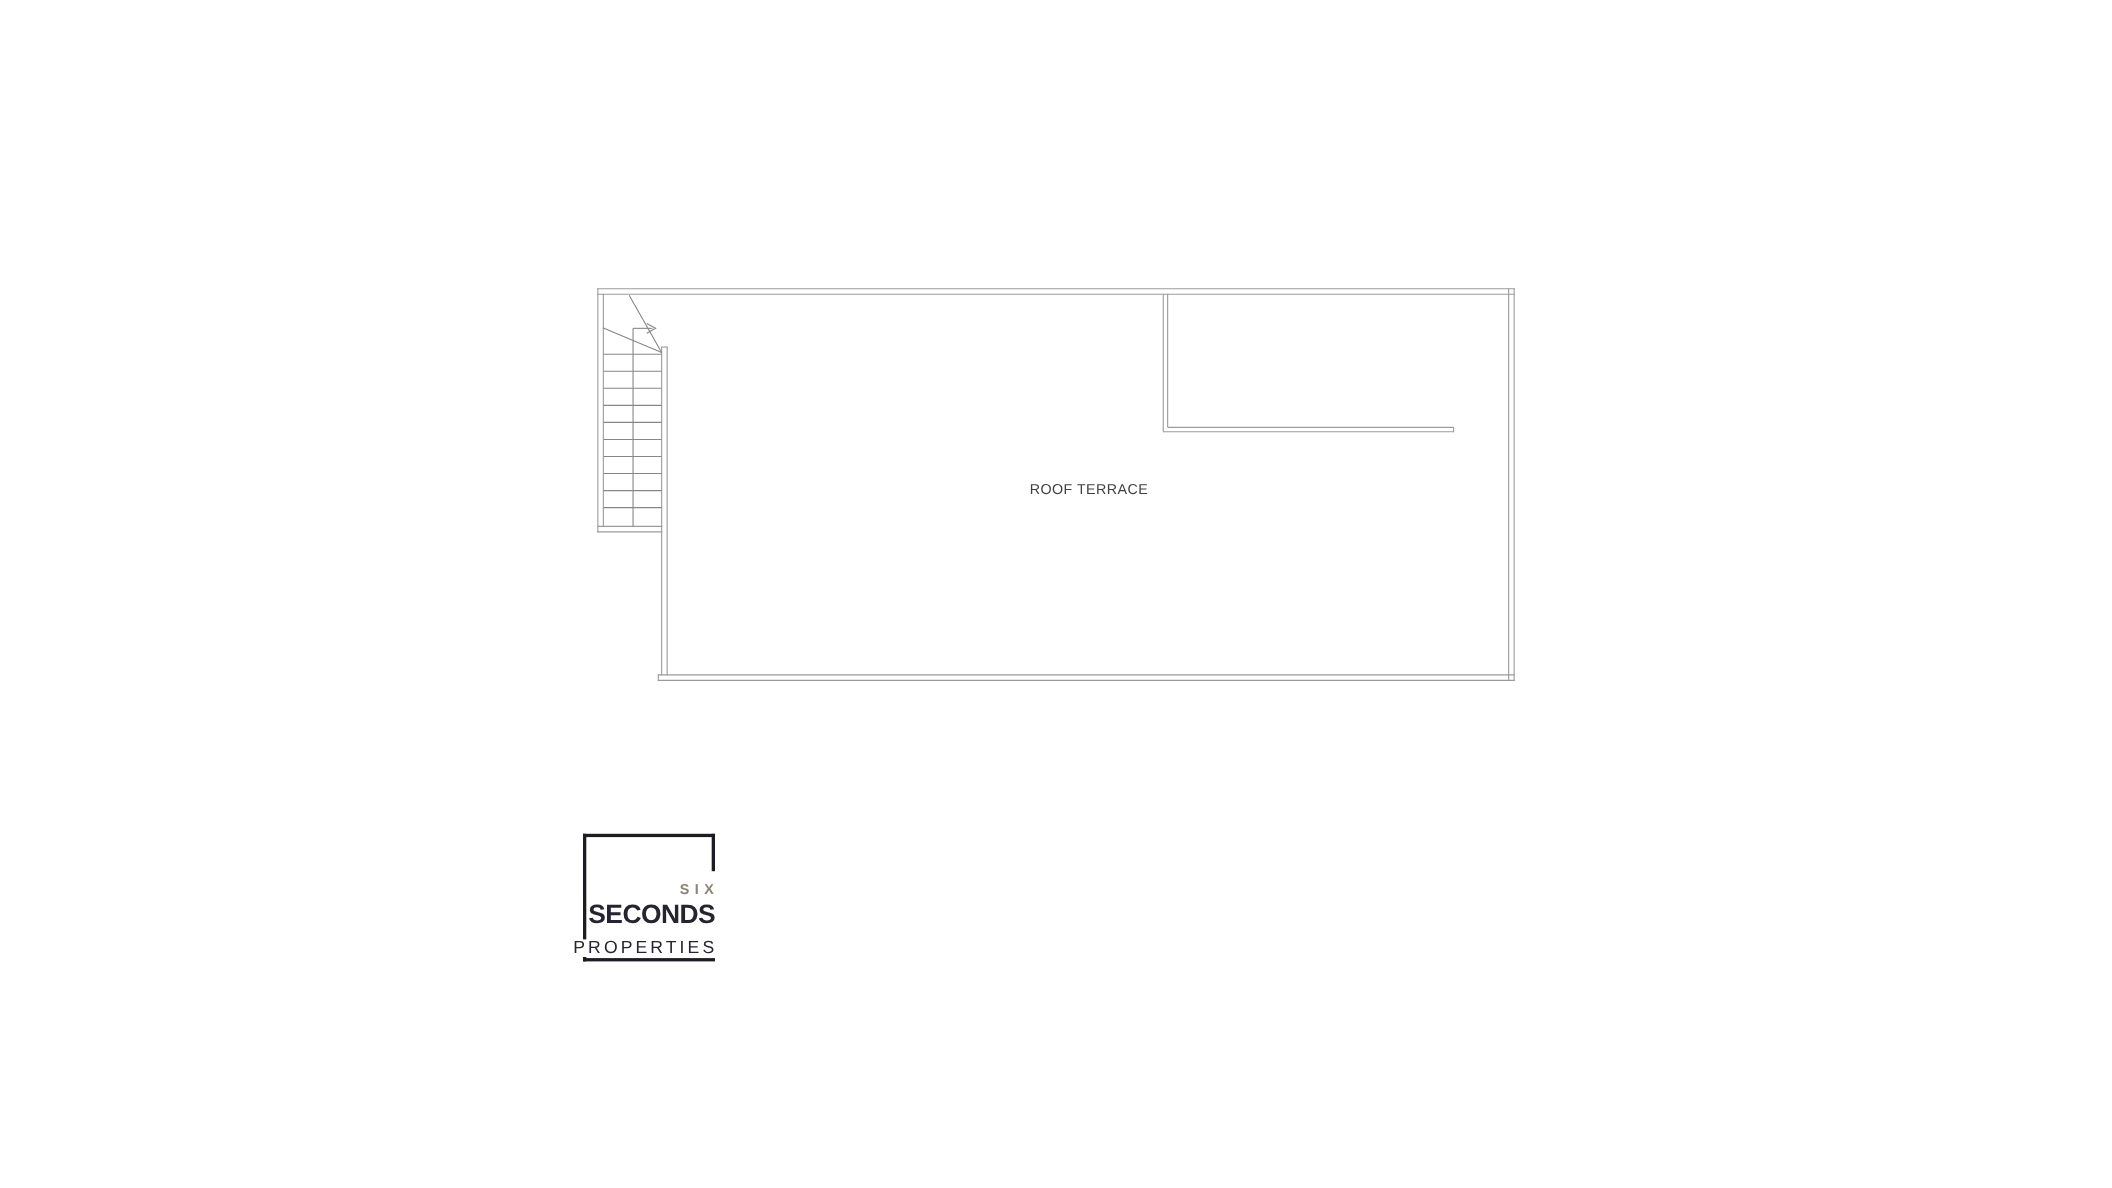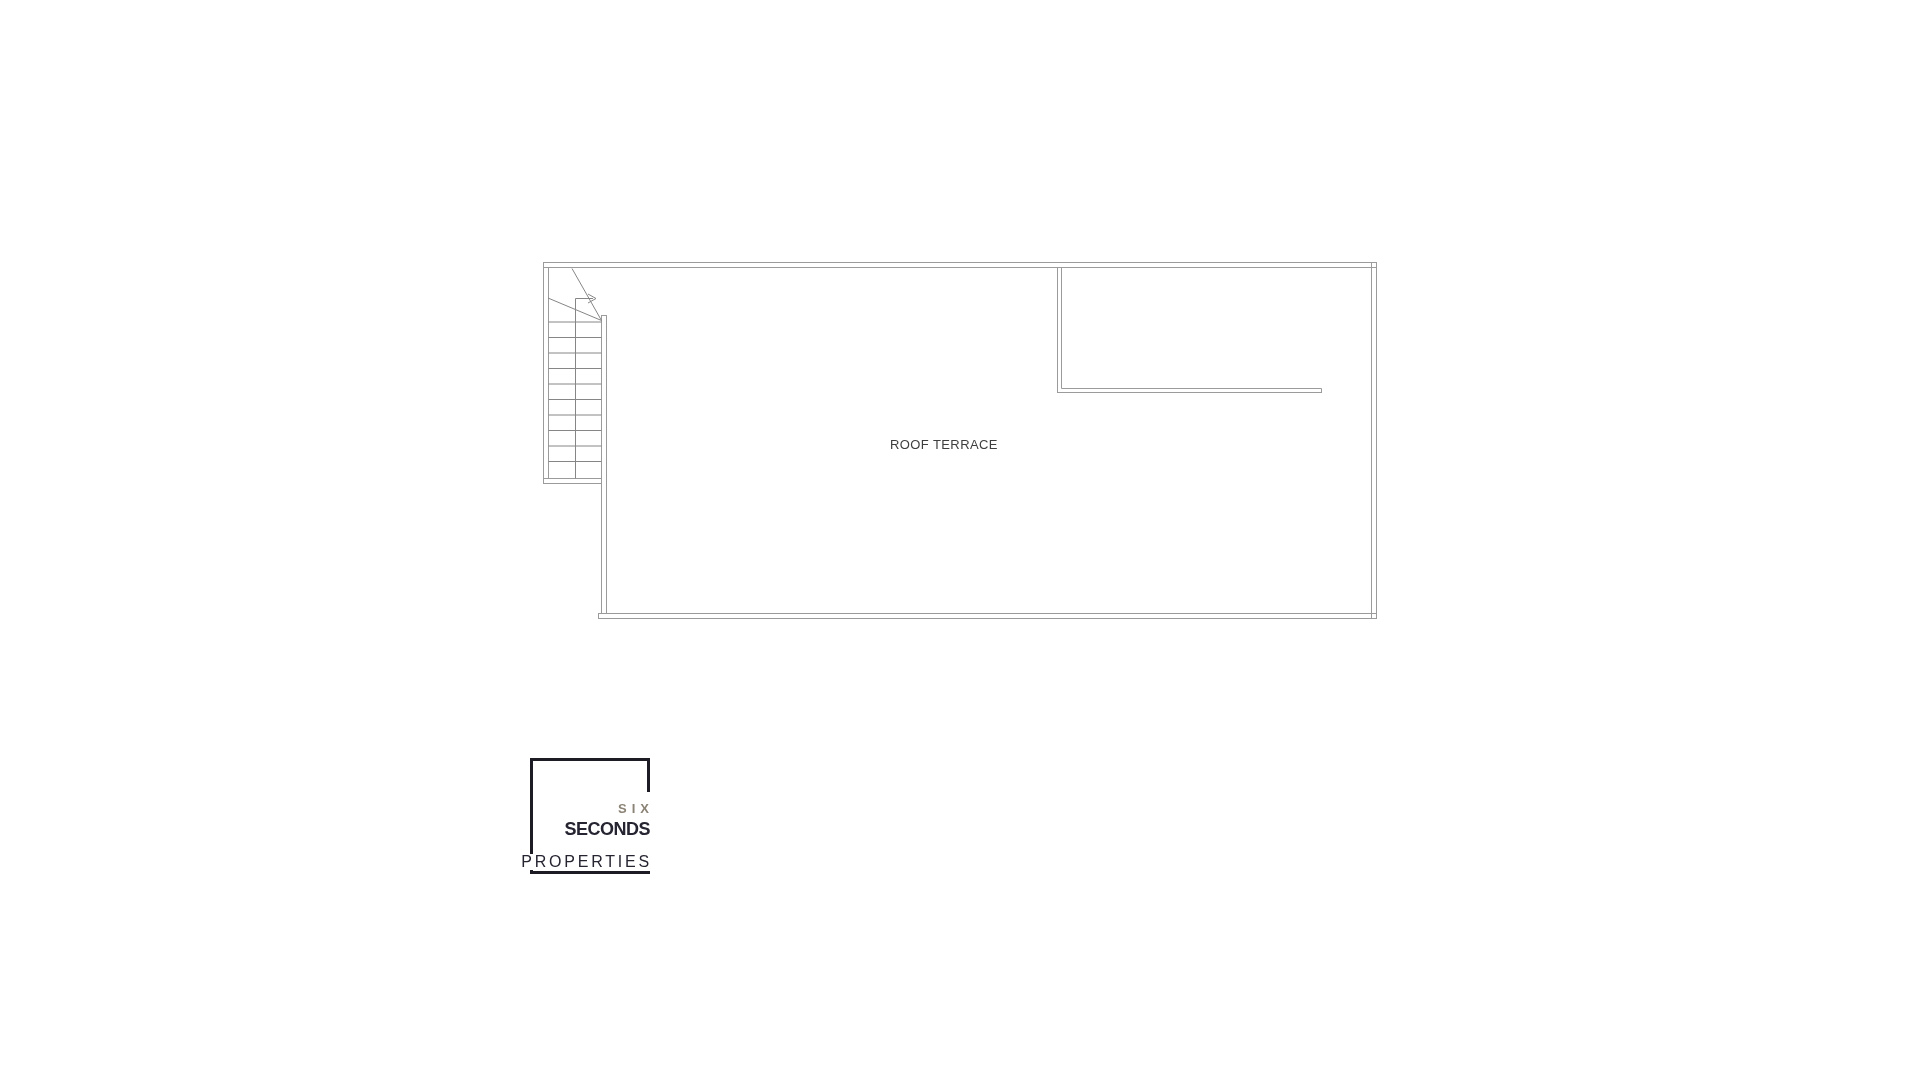--- a/index.html
+++ b/index.html
@@ -20,20 +20,21 @@
   }
   .plan-svg{
     position:absolute;left:530px;top:250px;
     width:860px;height:380px;
   }
   .wall-line{stroke:var(--wall-line,#9b9b9b);stroke-width:1;fill:none;}
   .stair-line{stroke:var(--stair-line,#868686);stroke-width:1;fill:none;}
   .room-label{
     position:absolute;
     left:890px;top:437px;width:200px;
+    text-align:center;
     font-size:13px;
     letter-spacing:0.4px;
     color:var(--room-label-text,#3f3f3f);
   }
   
   .logo{
     position:absolute;
     left:530px;top:758px;
     width:120px;height:116px;
   }
@@ -50,21 +51,21 @@
     padding:0 1px;
   }
   .lg-six{
     top:44px;right:-5px;
     font-size:13px;font-weight:700;
     letter-spacing:5px;
     color:var(--logo-accent,#8b8375);
   }
   .lg-seconds{
     top:62px;right:-1px;
-    font-size:18px;font-weight:700;
+    font-size:24px;font-weight:700;
     letter-spacing:-0.5px;
     color:var(--logo-dark,#262430);
   }
   .lg-properties{
     top:96px;right:-3px;
     font-size:16px;font-weight:400;
     letter-spacing:2.8px;
     color:var(--logo-dark,#262430);
   }
 </style>

